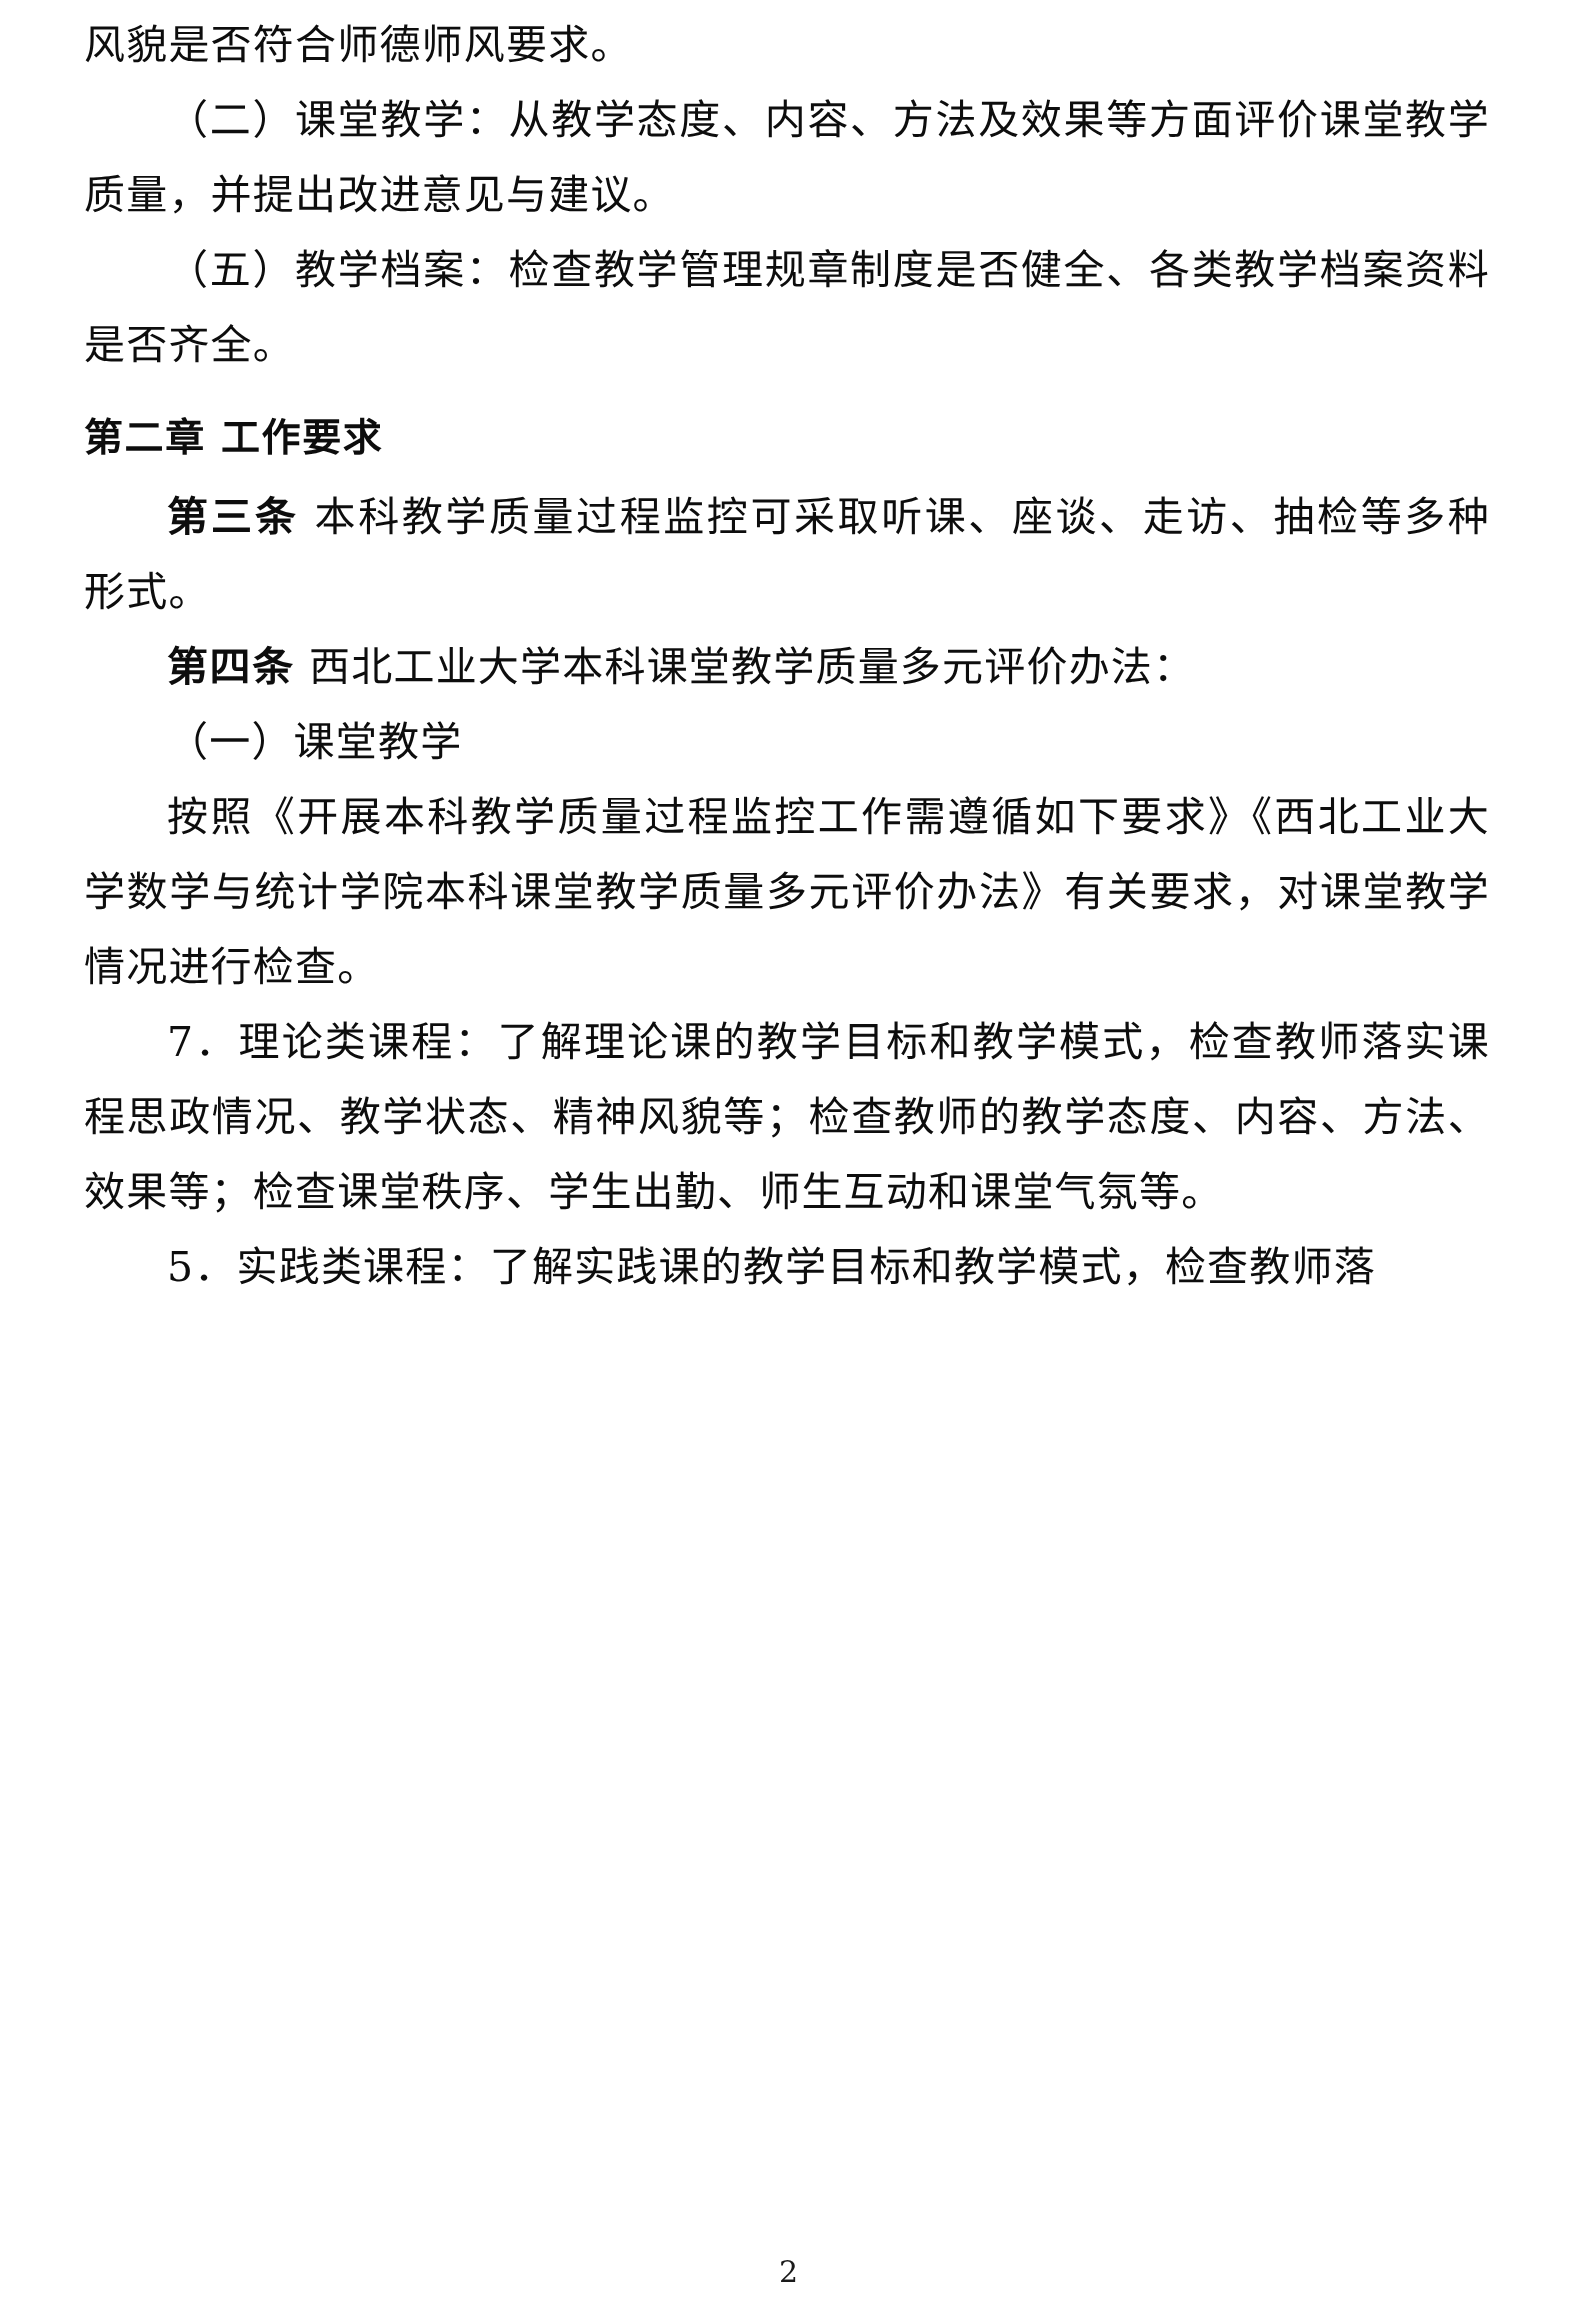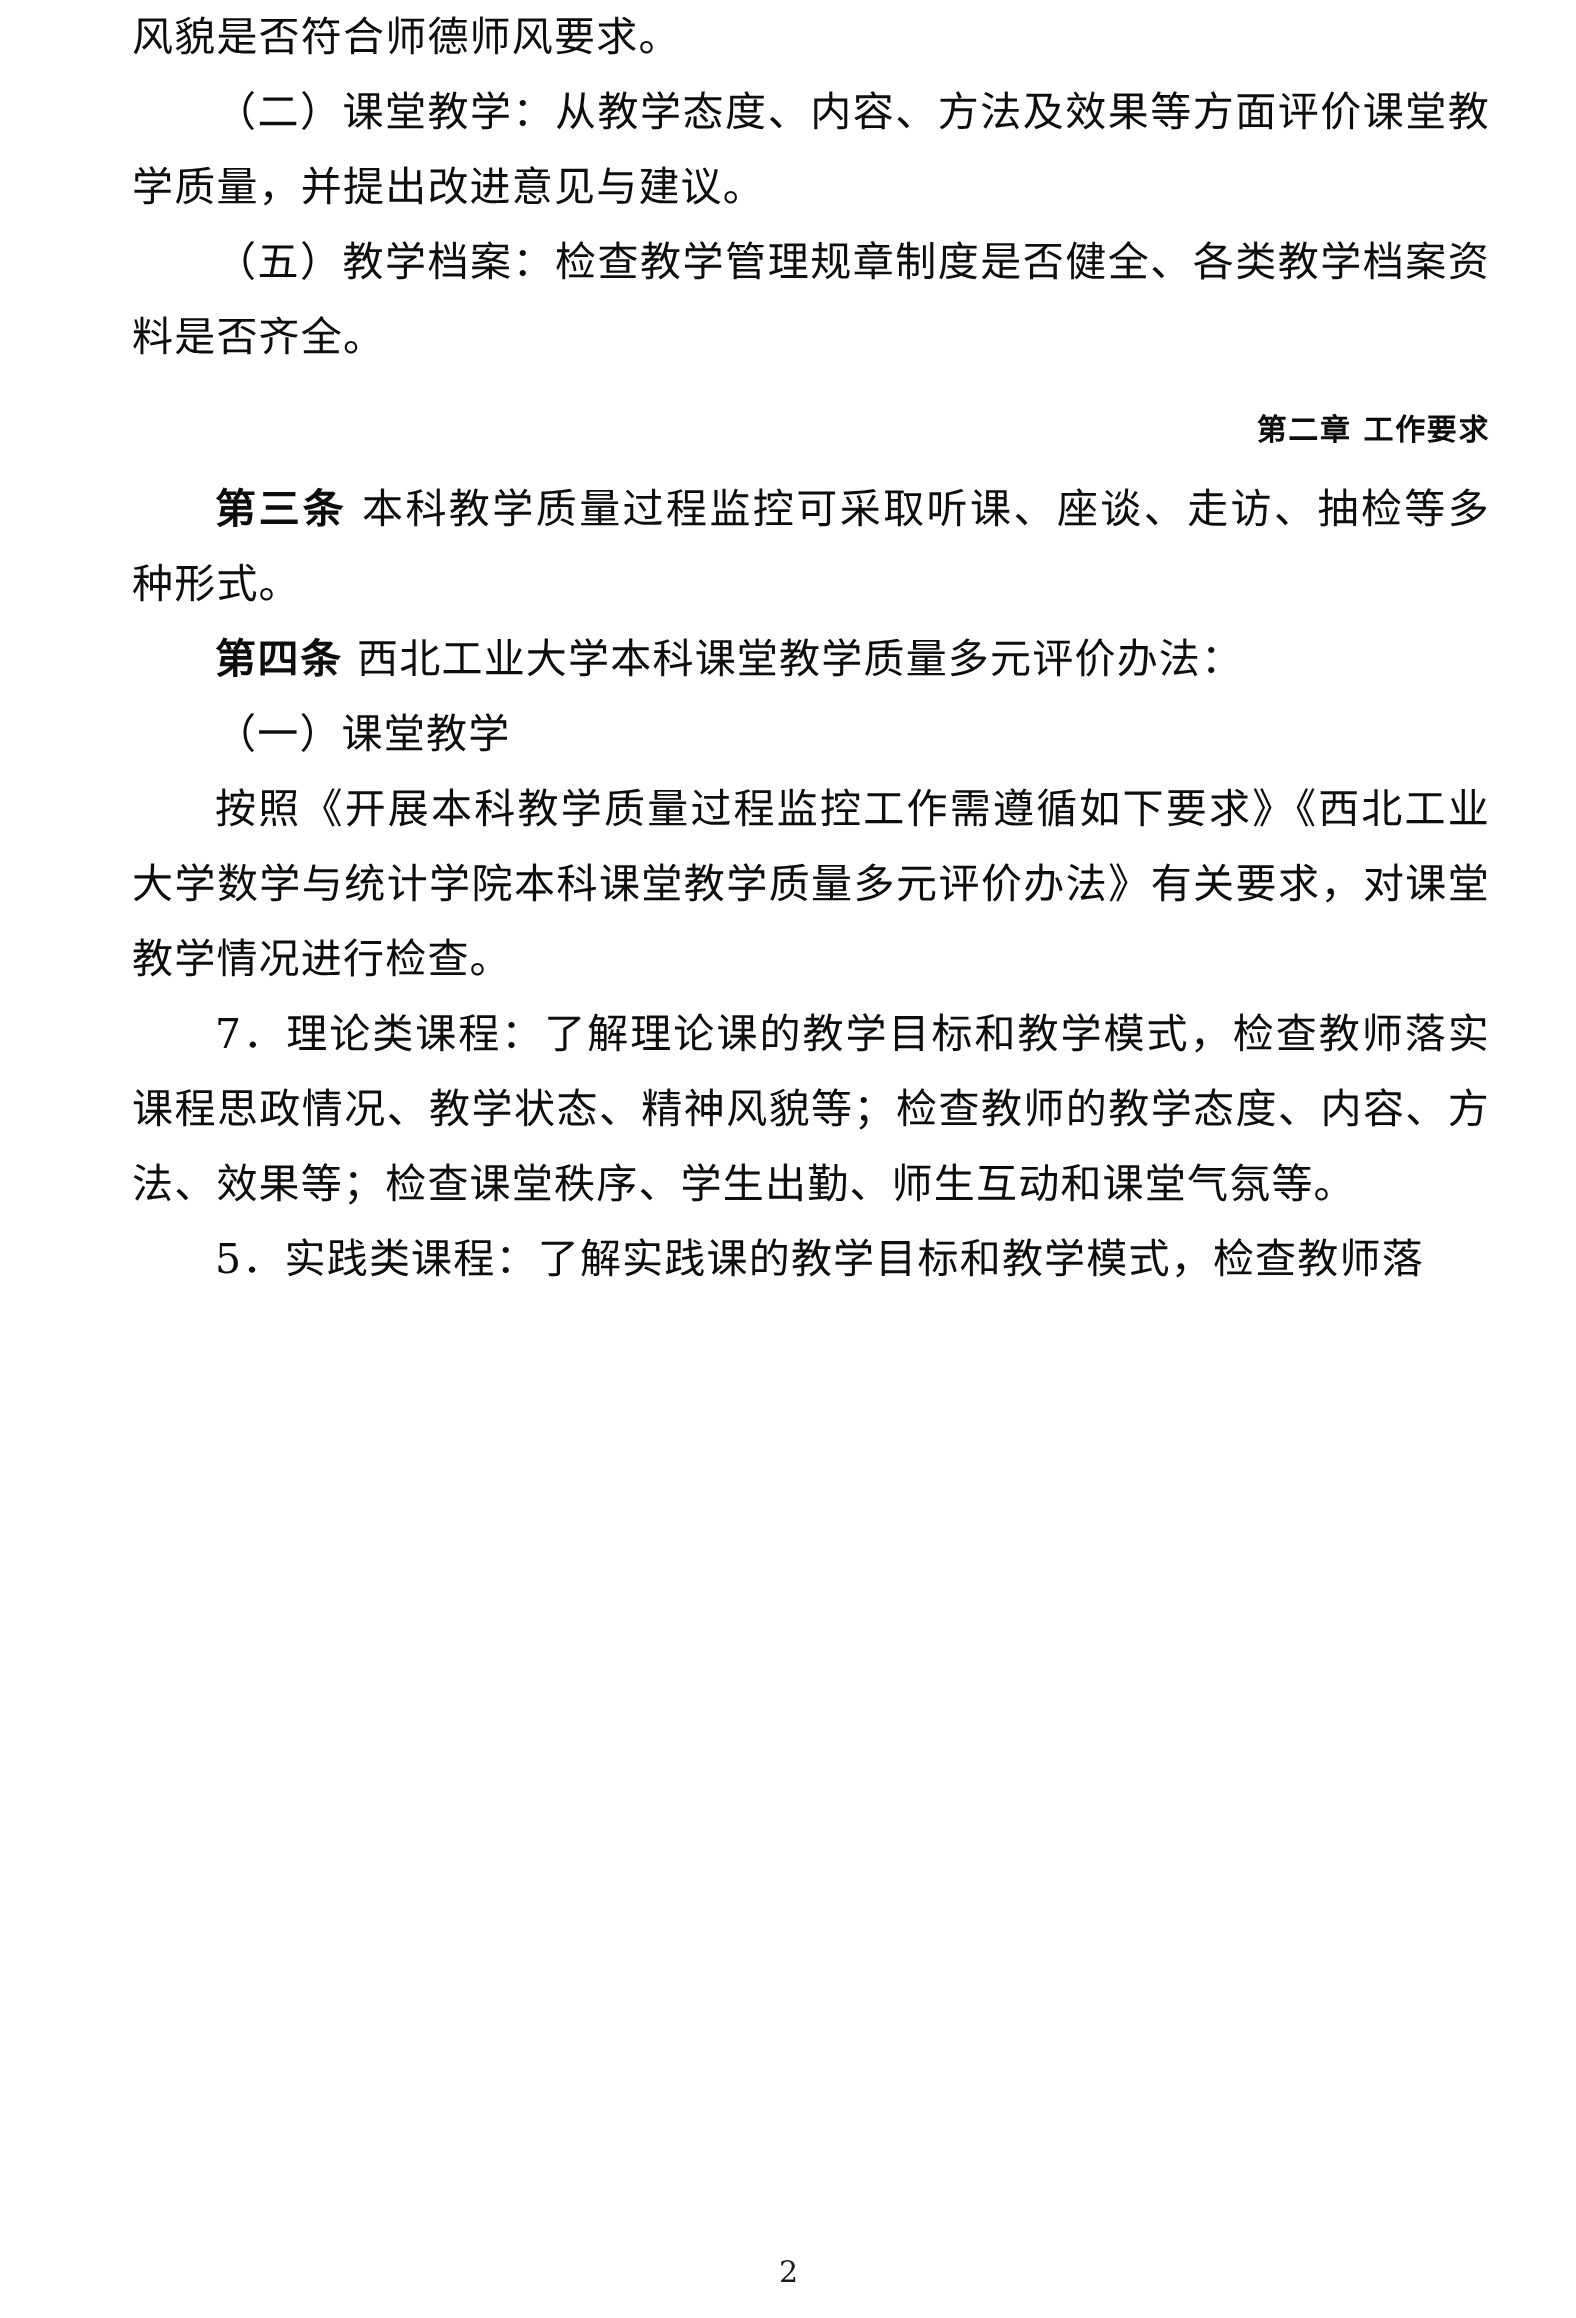--- a/index.html
+++ b/index.html
@@ -16,44 +16,43 @@
   }
   .page {
     position: relative;
     width: 1577px;
     min-height: 2319px;
     box-sizing: border-box;
     padding: 0 87px 0 84px;
     background: #ffffff;
   }
   .doc-body {
-    padding-top: 0;
-    margin-left: 48px;
+    padding-top: 8px;
   }
   p.para {
     margin: 0;
     font-size: 41px;
     line-height: 75px;
     letter-spacing: 1.2px;
     text-align: justify;
     text-justify: inter-ideograph;
     color: #0d0d0d;
   }
   p.indent {
     text-indent: 83px;
   }
   p.first-line {
     text-indent: 0;
   }
   h2.chapter {
     margin: 17px 0 4.7px 0;
-    font-size: 30px;
+    font-size: 39px;
     line-height: 75px;
     font-weight: bold;
-    text-align: right;
+    text-align: left;
     letter-spacing: 1.6px;
     color: #0d0d0d;
   }
   .art-label {
     font-weight: bold;
     letter-spacing: 1.6px;
   }
   .page-number {
     position: absolute;
     left: 0;

